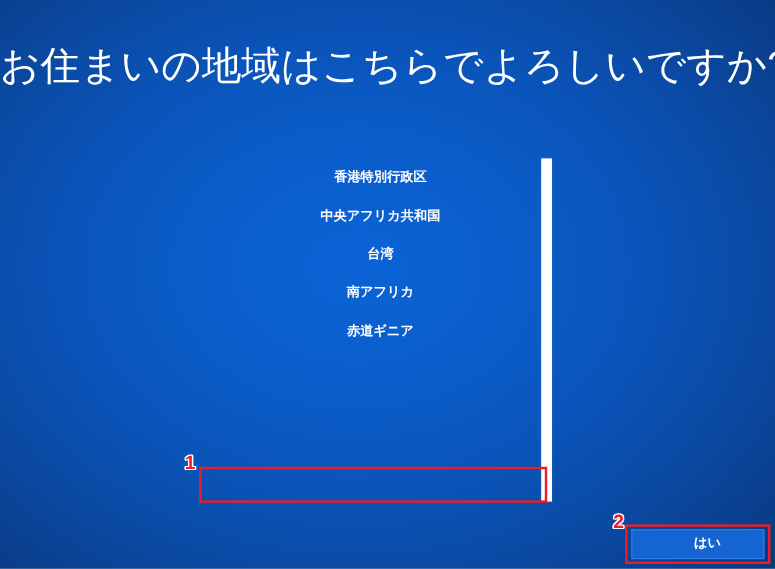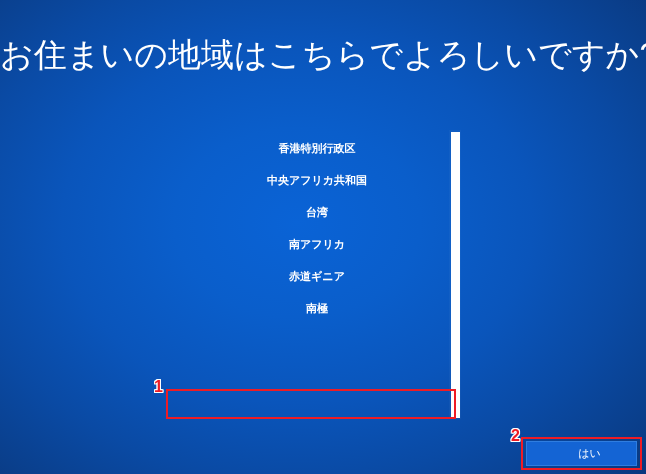--- a/index.html
+++ b/index.html
@@ -91,21 +91,21 @@
     position: absolute;
     left: 526px;
     top: 441px;
     width: 111px;
     height: 25px;
     background: #1464d4;
     border: 1px solid #2f7de0;
     box-sizing: border-box;
     color: #ffffff;
     font-size: 11px;
-    font-weight: 400;
+    font-weight: 700;
     line-height: 23px;
     text-align: center;
     white-space: nowrap;
     padding-left: 16px;
   }
 
   
   .anno-box {
     position: absolute;
     border: 2px solid #ee1c25;
@@ -161,23 +161,20 @@
     </div>
     <div class="region-row">
       <span>台湾</span>
     </div>
     <div class="region-row">
       <span>南アフリカ</span>
     </div>
     <div class="region-row">
       <span>赤道ギニア</span>
     </div>
-    <div class="region-row">
-      <span>南極</span>
-    </div>
   </div>
 
   <div id="scroll-track"></div>
   <div id="scroll-thumb"></div>
 
   <div id="yes-button">はい</div>
 
   <div class="anno-box" id="anno-box-1"></div>
   <div class="anno-num" id="anno-num-1">1</div>
 

